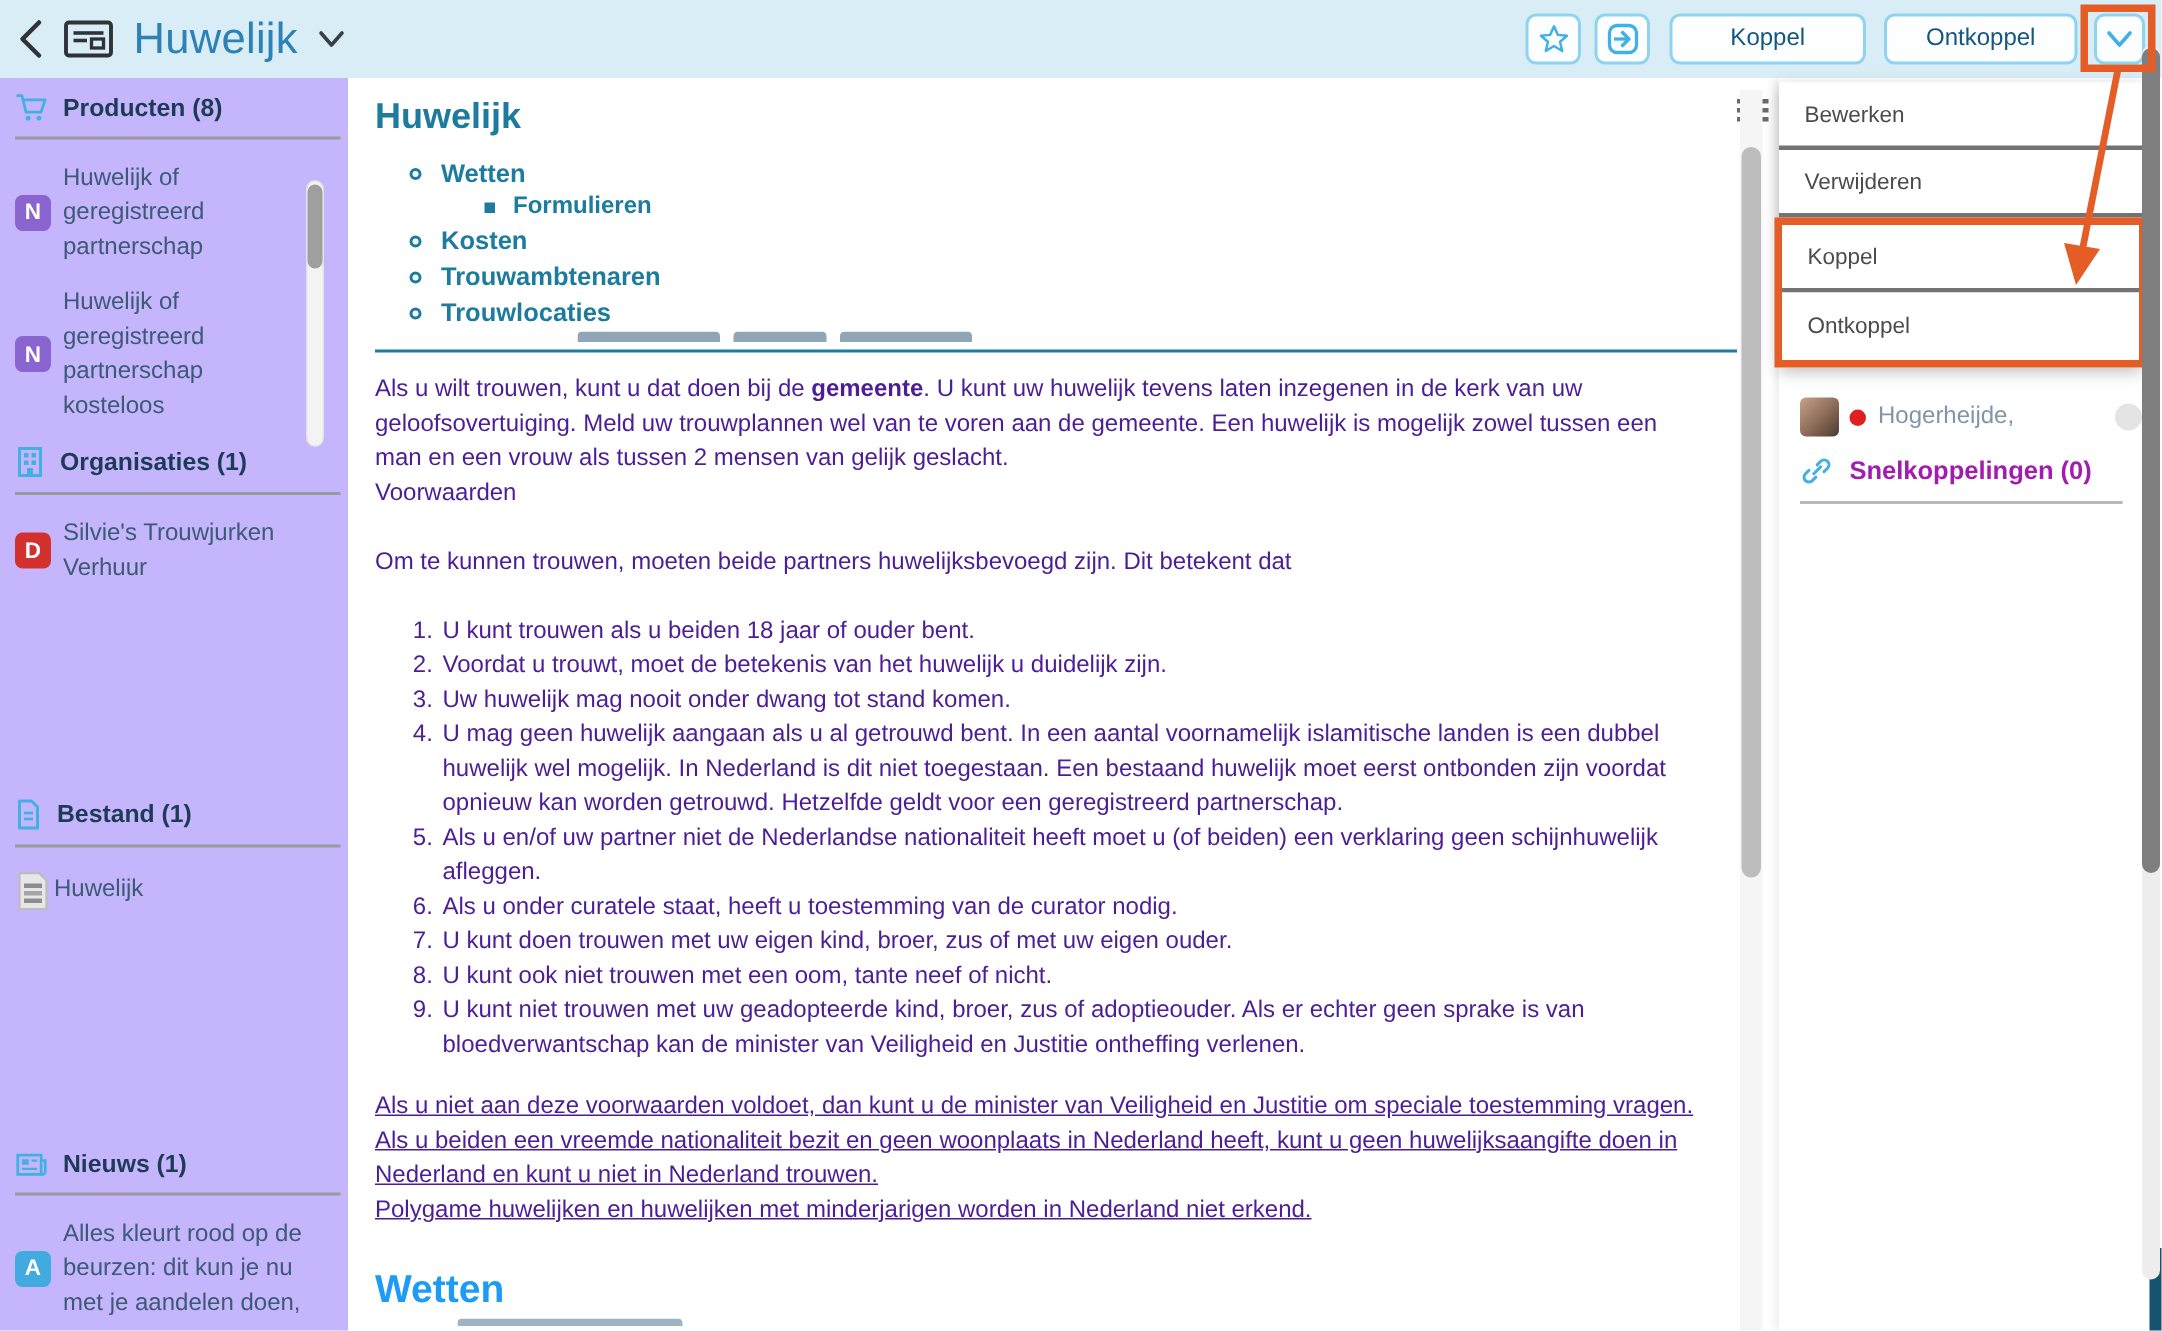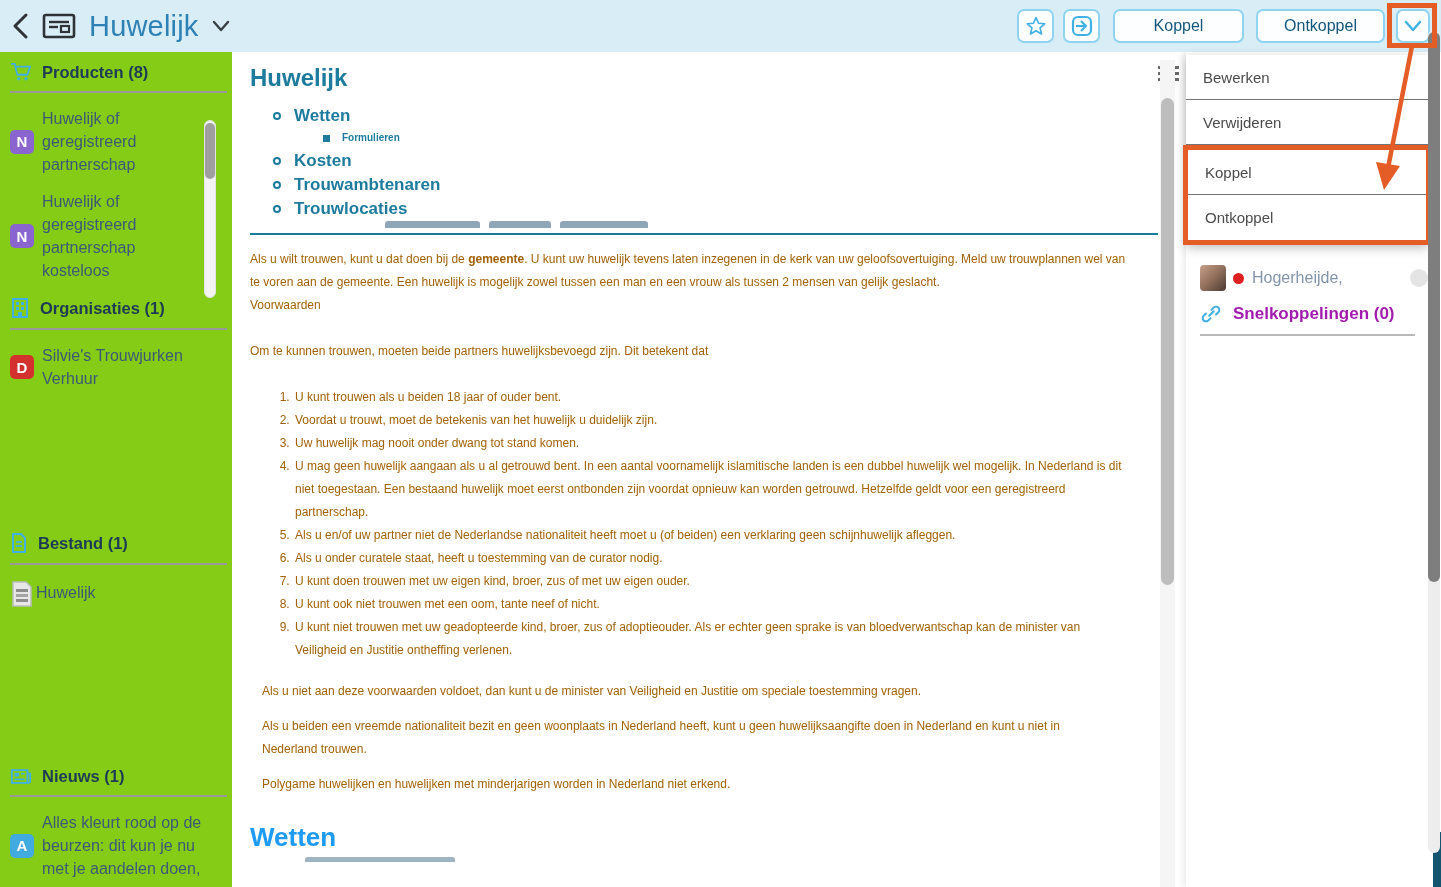--- a/index.html
+++ b/index.html
@@ -10,21 +10,21 @@
   }
   
   .header { position:absolute; left:0; top:0; width:1441px; height:52px; background:#d9edf7; z-index:4; }
   .header-left { position:absolute; left:12px; top:0; height:52px; display:flex; align-items:center; gap:13px; }
   .page-title { font-size:29px; color:#2e81b4; letter-spacing:0.2px; }
   .hbtn { position:absolute; top:9px; height:34px; border:2px solid #8ed4f0; border-radius:7px;
           background:#fdfeff; color:#13567e; font-size:16px; font-family:inherit;
           display:flex; align-items:center; justify-content:center; cursor:pointer; }
   .icon-btn { width:37px; }
   
-  .sidebar { position:absolute; left:0; top:52px; width:232px; bottom:0; background:#84cc16; z-index:1; }
+  .sidebar { position:absolute; left:0; top:52px; width:232px; bottom:0; background:#c4b5fd; z-index:1; }
   .sec { position:absolute; left:0; width:232px; }
   .sec-head { display:flex; align-items:center; gap:10px; padding-left:10px; }
   .sec-title { font-size:16.5px; font-weight:bold; color:#1d3b55; }
   .sec-rule { margin:9px 0 0 10px; width:217px; border-top:2px solid #9a9a9a; }
   .s-item { display:flex; gap:8px; padding-left:10px; margin-top:14px; cursor:pointer; }
   .badge { width:24px; height:24px; border-radius:5px; color:#fff; font-weight:bold; font-size:15px;
            display:flex; align-items:center; justify-content:center; flex:0 0 24px; align-self:center; }
   .badge-n { background:#8a65cf; }
   .badge-d { background:#d2312e; }
   .badge-a { background:#41aade; }
@@ -35,31 +35,31 @@
   .side-thumb { position:absolute; left:0px; top:2px; width:10px; height:56px; background:#9f9f9f; border-radius:6px; }
   
   .article { position:absolute; left:240px; top:52px; width:918px; height:835px; overflow:hidden; padding-left:10px; z-index:1; }
   .a-title { margin:12px 0 0 0; font-size:24px; font-weight:bold; color:#1d7c9e; }
   .toc { margin:14px 0 0 0; }
   .toc-row { display:flex; align-items:center; }
   .toc-l1 { margin-top:5px; }
   .dot-ring { width:8px; height:8px; border:2px solid #1d7c9e; border-radius:50%; margin:0 13px 0 23px; flex:0 0 8px; }
   .dot-sq { width:7px; height:7px; background:#1d7c9e; margin:0 12px 0 73px; flex:0 0 7px; }
   .toc-link { font-size:17px; font-weight:bold; color:#1d7c9e; line-height:19px; cursor:pointer; }
-  .toc-sub { font-size:10px; line-height:16px; }
+  .toc-sub { font-size:16px; line-height:16px; }
   .clip-strip { height:7px; overflow:hidden; display:flex; gap:9px; margin:3px 0 0 135px; }
   .clip-bar { height:12px; border-radius:3px; background:#8fa6b6; }
   .a-rule { border-top:2px solid #1d7c9e; margin-top:5px; width:908px; }
-  .body-text { font-size:12px; line-height:23px; color:#a16207; width:880px; }
+  .body-text { font-size:16px; line-height:23px; color:#4c1d95; width:880px; }
   .p1 { margin-top:13px; }
   .intro { margin-top:23px; }
   .cond-list { margin:23px 0 0 0; padding-left:43px; }
   .cond-list li { padding-left:2px; }
   .closing { margin-top:18px; }
-  .closing p { margin:12px; }
+  .closing p { margin:0;text-decoration:underline; }
   .a-sec2 { margin:26px 0 0 0; font-size:26px; font-weight:bold; color:#1e9bf5; }
   .clip-strip2 { margin:4px 0 0 55px; height:5px; }
   .hamburger { position:absolute; left:1158px; top:66px; width:21px; z-index:2; cursor:pointer; }
   .hamburger div { height:3px; background:#6b6b6b; margin-bottom:3px; }
   .content-scroll { position:absolute; left:1160px; top:60px; width:15px; height:827px; background:#f5f5f5; z-index:2; }
   .content-thumb { position:absolute; left:1px; top:38px; width:13px; height:487px; background:#bdbdbd; border-radius:7px; }
   
   .rpanel { position:absolute; left:1186px; top:52px; width:255px; bottom:0; background:#fff;
             box-shadow:-3px 0 6px rgba(0,0,0,0.08); z-index:2; }
   .hidden-row { position:absolute; left:14px; top:212px; width:228px; height:28px; display:flex; align-items:center; }
@@ -68,21 +68,21 @@
   .red-dot { width:11px; height:11px; border-radius:50%; background:#e02020; margin-left:7px; flex:0 0 11px; }
   .hidden-name { font-size:16px; color:#8195aa; margin-left:8px; flex:1; }
   .gray-circle { width:18px; height:18px; border-radius:50%; background:#e4e4e4; flex:0 0 18px; }
   .shortcut-head { position:absolute; left:14px; top:251px; display:flex; align-items:center; gap:11px; }
   .shortcut-title { font-size:17px; font-weight:bold; color:#a21caf; }
   .r-rule { position:absolute; left:14px; top:282px; width:215px; border-top:2px solid #b9b9b9; }
   
   .dropdown { position:absolute; left:1186px; top:55px; width:242px; background:#fff;
               box-shadow:0 3px 10px rgba(0,0,0,0.25); z-index:6; }
   .menu-item { height:45px; display:flex; align-items:center; padding-left:17px;
-               font-size:15px; color:#4b4b4b; border-bottom:1px solid #737373; background:#fff; cursor:pointer; }
+               font-size:15px; color:#4b4b4b; border-bottom:3px solid #737373; background:#fff; cursor:pointer; }
   .menu-hl { border:5px solid #e45c26; margin:0 -3px; }
   .menu-hl .menu-item:last-child { border-bottom:none; }
   
   .annot-box-top { position:absolute; left:1387px; top:3px; width:50px; height:45px;
                    border:5px solid #e45c26; z-index:7; pointer-events:none; }
   .annot-arrow { position:absolute; left:1360px; top:44px; z-index:7; pointer-events:none; }
   
   .teal-corner { position:absolute; right:0; bottom:0; width:8px; height:55px; background:#14546e; z-index:5; }
   .page-scroll { position:absolute; right:1px; top:30px; width:12px; height:823px;
                  background:#ededed; border-radius:6px; z-index:6; }

